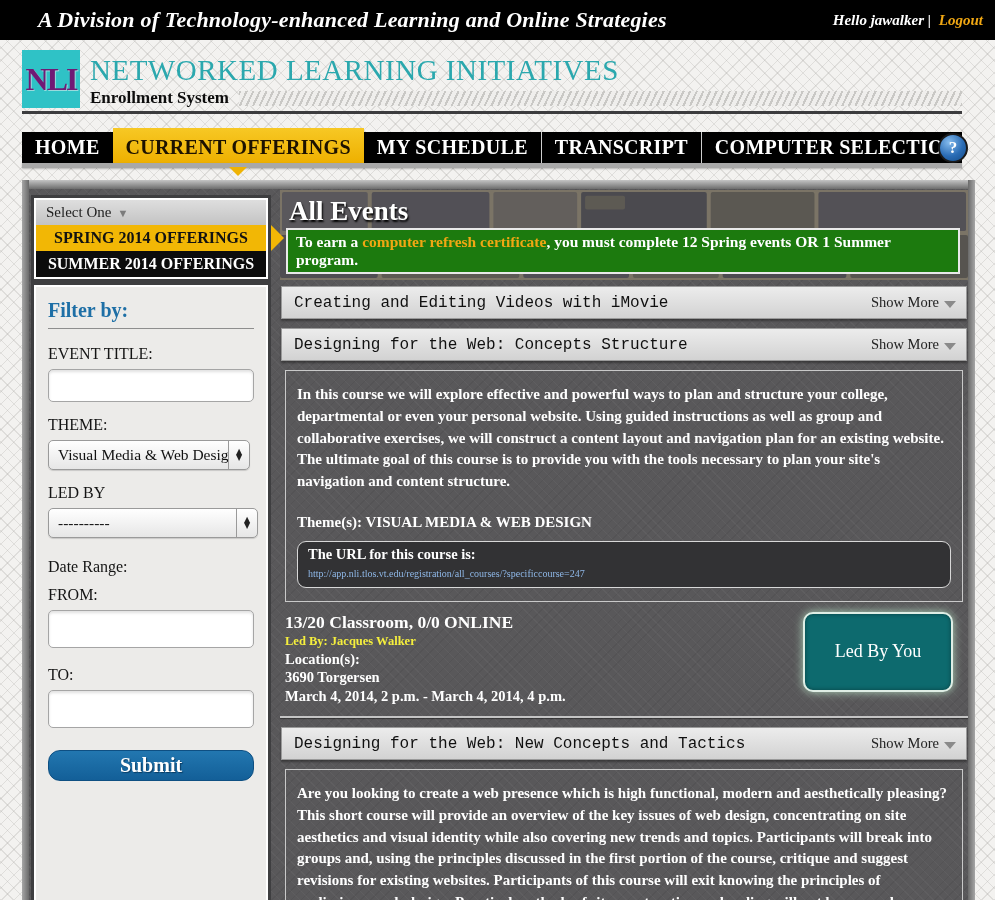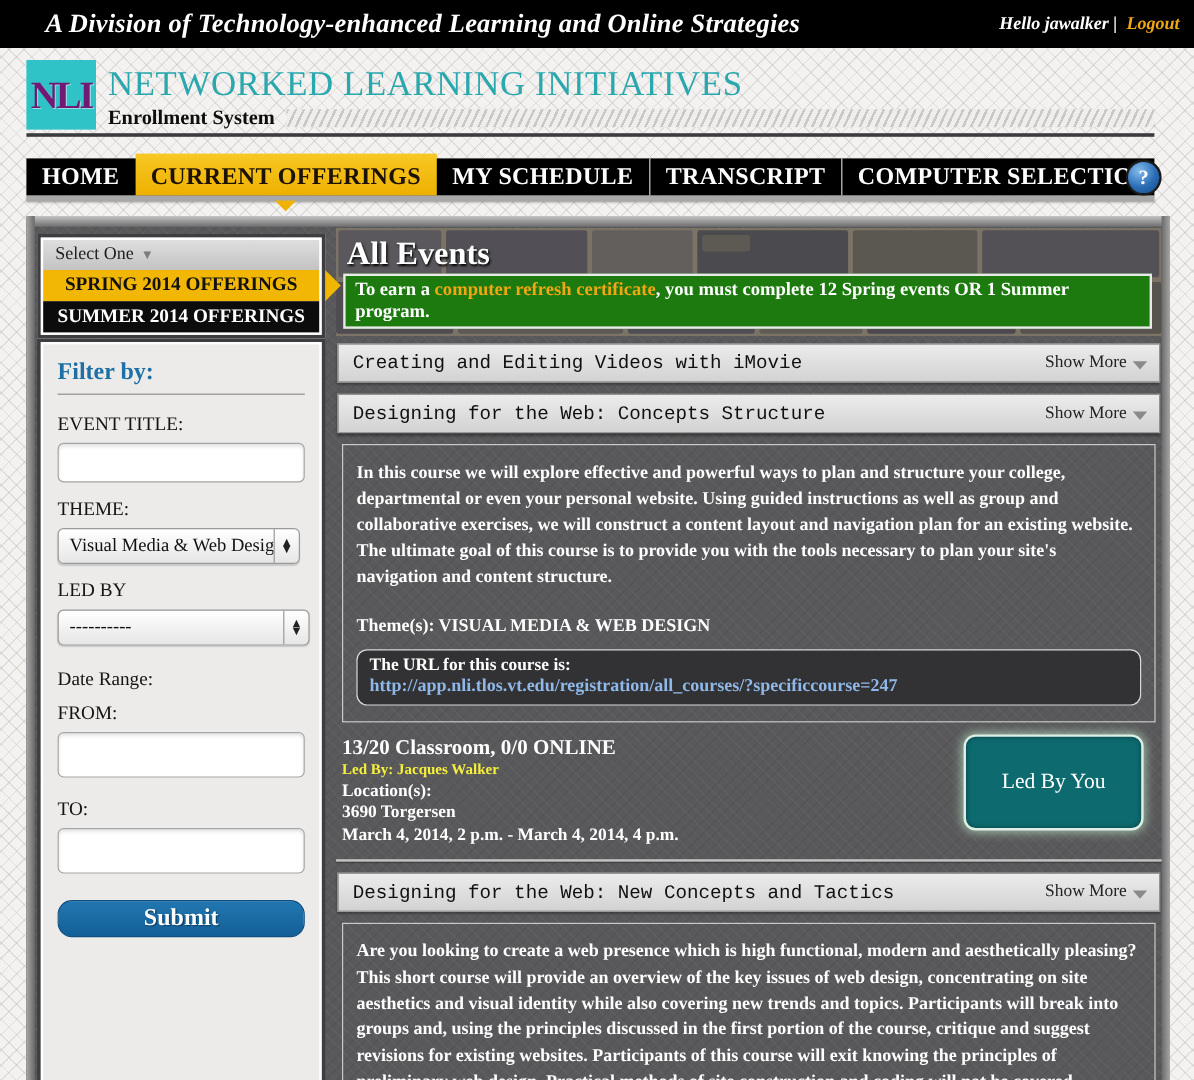--- a/index.html
+++ b/index.html
@@ -111,21 +111,21 @@
   .course-head .title{font-size:16px; color:#101010;font-family:Liberation Mono, monospace;}
   .show-more{font-size:14.5px; color:#222; display:flex; align-items:center; cursor:pointer;}
   .show-more .chev{width:0; height:0; border:6px solid transparent; border-top:7px solid #8a8a8a;
     border-bottom:none; margin-left:5px; margin-top:3px;}
   .panel{margin:0 5px 0 5px; border:1px solid #c9c9c9; padding:13px 11px 13px 11px; color:#fff;}
   .panel p{font-size:15px; font-weight:bold; line-height:1.45;}
   .theme-line{font-size:15px; font-weight:bold; margin-top:21px;}
   .urlbox{margin-top:10px; background:#323234; border:1px solid #d8d8d8; border-radius:9px;
     padding:4px 10px 6px 10px;}
   .urlbox .lbl{font-size:14.5px; font-weight:bold; color:#fff;}
-  .urlbox a{font-size:15px; color:var(--url-link); text-decoration:none; cursor:pointer; word-break:break-all;font-weight:bold;}
+  .urlbox a{font-size:10px; color:var(--url-link); text-decoration:none; cursor:pointer; word-break:break-all;}
   .enroll{position:relative; margin:10px 12px 0 5px; color:#fff; min-height:92px;}
   .enroll .cap{font-size:17.5px; font-weight:bold; line-height:1.2;}
   .enroll .ledby{color:var(--led-by-yellow); font-size:12.5px; font-weight:bold; line-height:1.35;}
   .enroll .line{font-size:14.5px; font-weight:bold; line-height:1.3;}
   .badge{position:absolute; right:3px; top:0; width:150px; height:80px; background:var(--teal-badge);
     border:2px solid #dfeee5; border-radius:10px; color:#fff; font-size:18px;
     display:flex; align-items:center; justify-content:center; cursor:pointer;
     box-shadow:0 0 10px rgba(190,235,205,.85), inset 0 0 4px rgba(0,0,0,.4);}
   .course-sep{border-top:2px solid #c4c4c4; box-shadow:0 1px 1px rgba(0,0,0,.4); margin:10px 0 9px 0;}
 </style>

